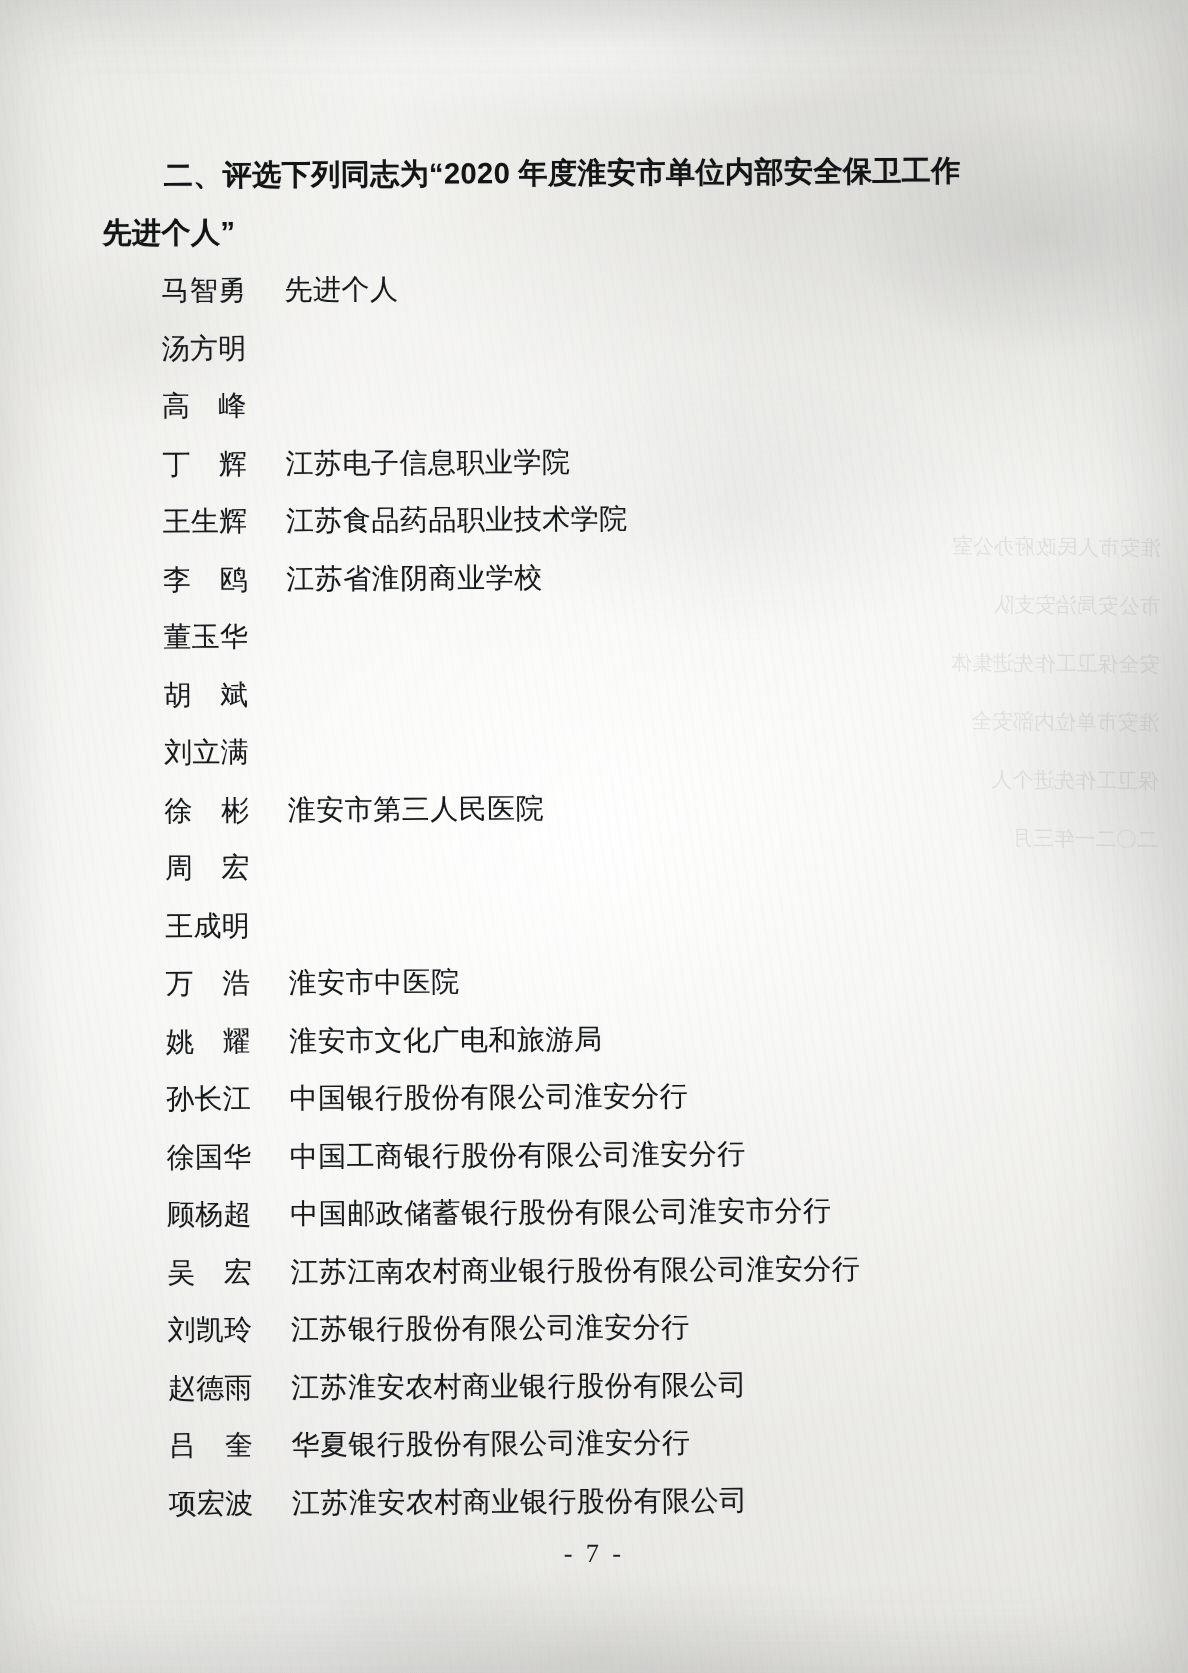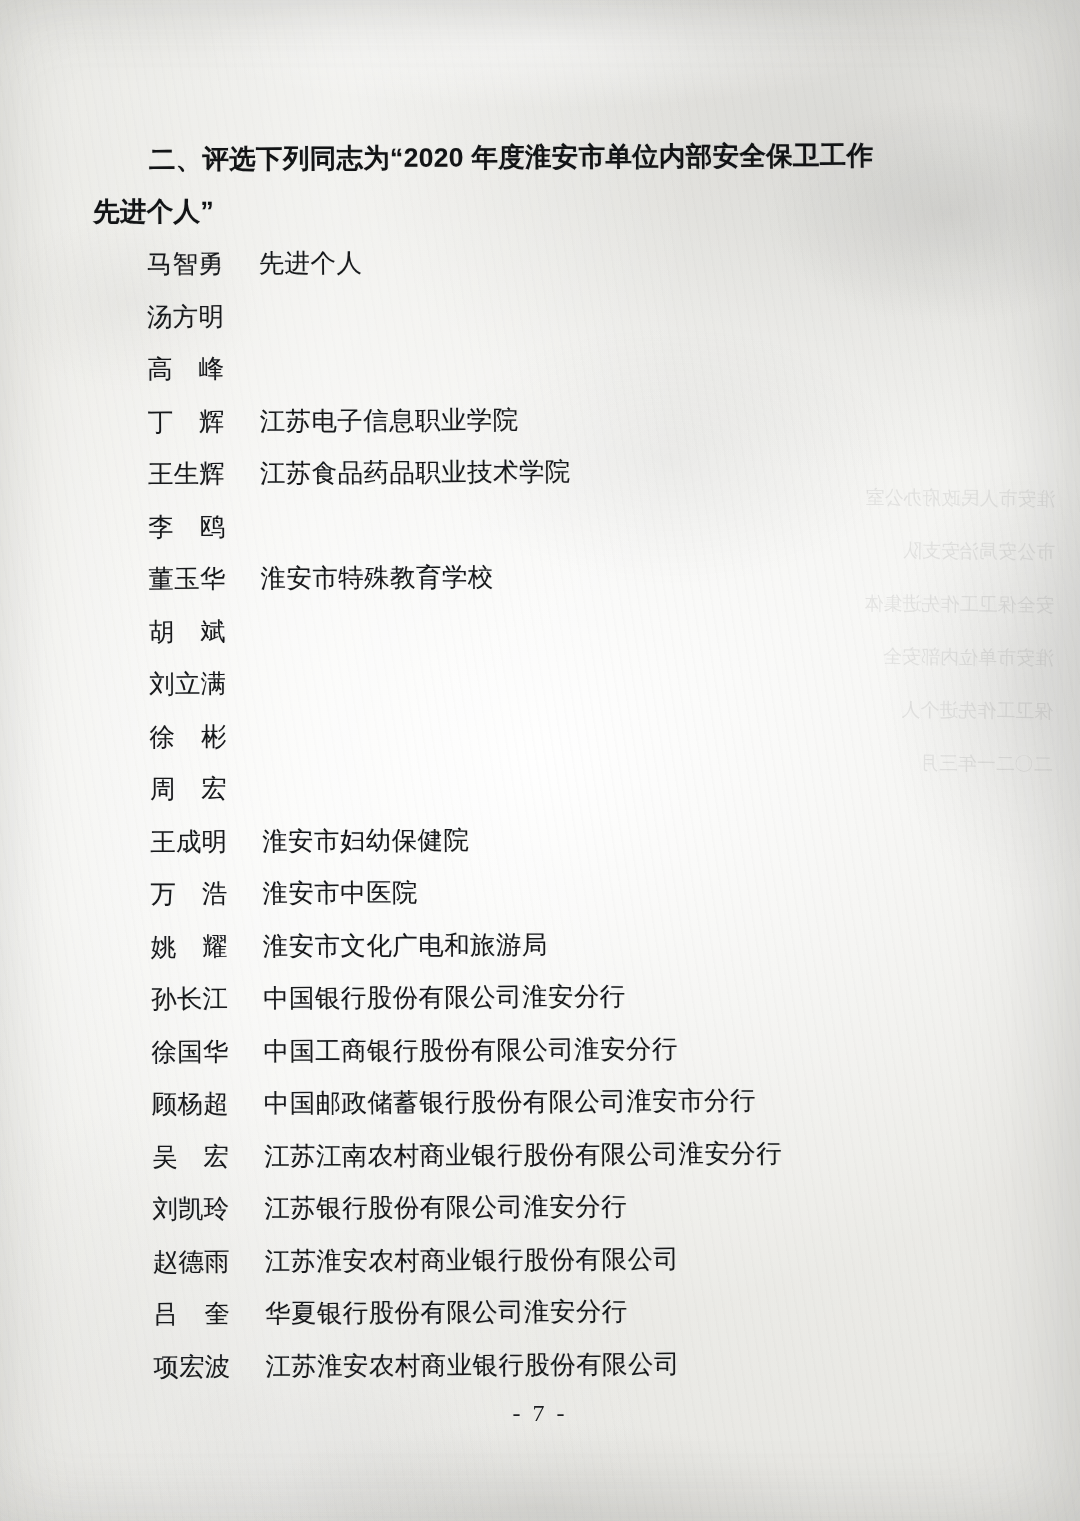--- a/index.html
+++ b/index.html
@@ -178,46 +178,46 @@
         <span class="org">江苏电子信息职业学院</span>
       </div>
 
       <div class="row">
         <span class="name sp">王生辉</span>
         <span class="org">江苏食品药品职业技术学院</span>
       </div>
 
       <div class="row">
         <span class="name sp">李　鸥</span>
+        <span class="org">江苏省淮阴商业学校</span>
       </div>
 
       <div class="row">
         <span class="name sp">董玉华</span>
-        <span class="org">淮安市特殊教育学校</span>
       </div>
 
       <div class="row">
         <span class="name sp">胡　斌</span>
       </div>
 
       <div class="row">
         <span class="name sp">刘立满</span>
       </div>
 
       <div class="row">
         <span class="name sp">徐　彬</span>
+        <span class="org">淮安市第三人民医院</span>
       </div>
 
       <div class="row">
         <span class="name sp">周　宏</span>
       </div>
 
       <div class="row">
         <span class="name sp">王成明</span>
-        <span class="org">淮安市妇幼保健院</span>
       </div>
 
       <div class="row">
         <span class="name sp">万　浩</span>
         <span class="org">淮安市中医院</span>
       </div>
 
       <div class="row">
         <span class="name sp">姚　耀</span>
         <span class="org">淮安市文化广电和旅游局</span>

